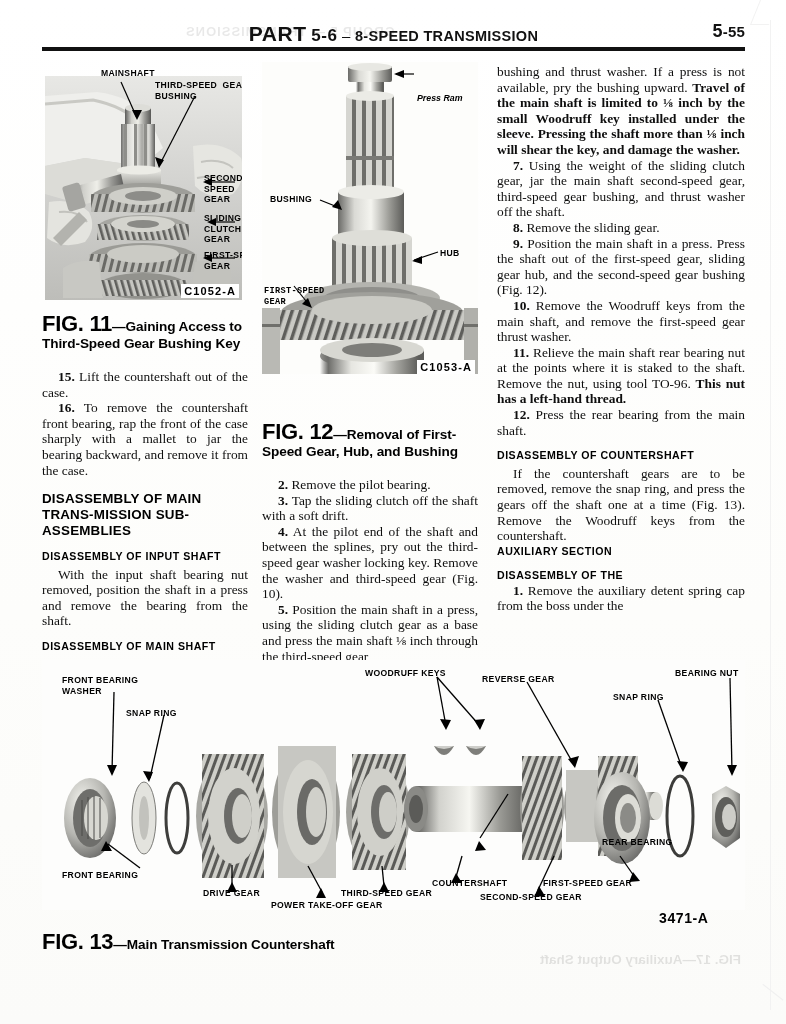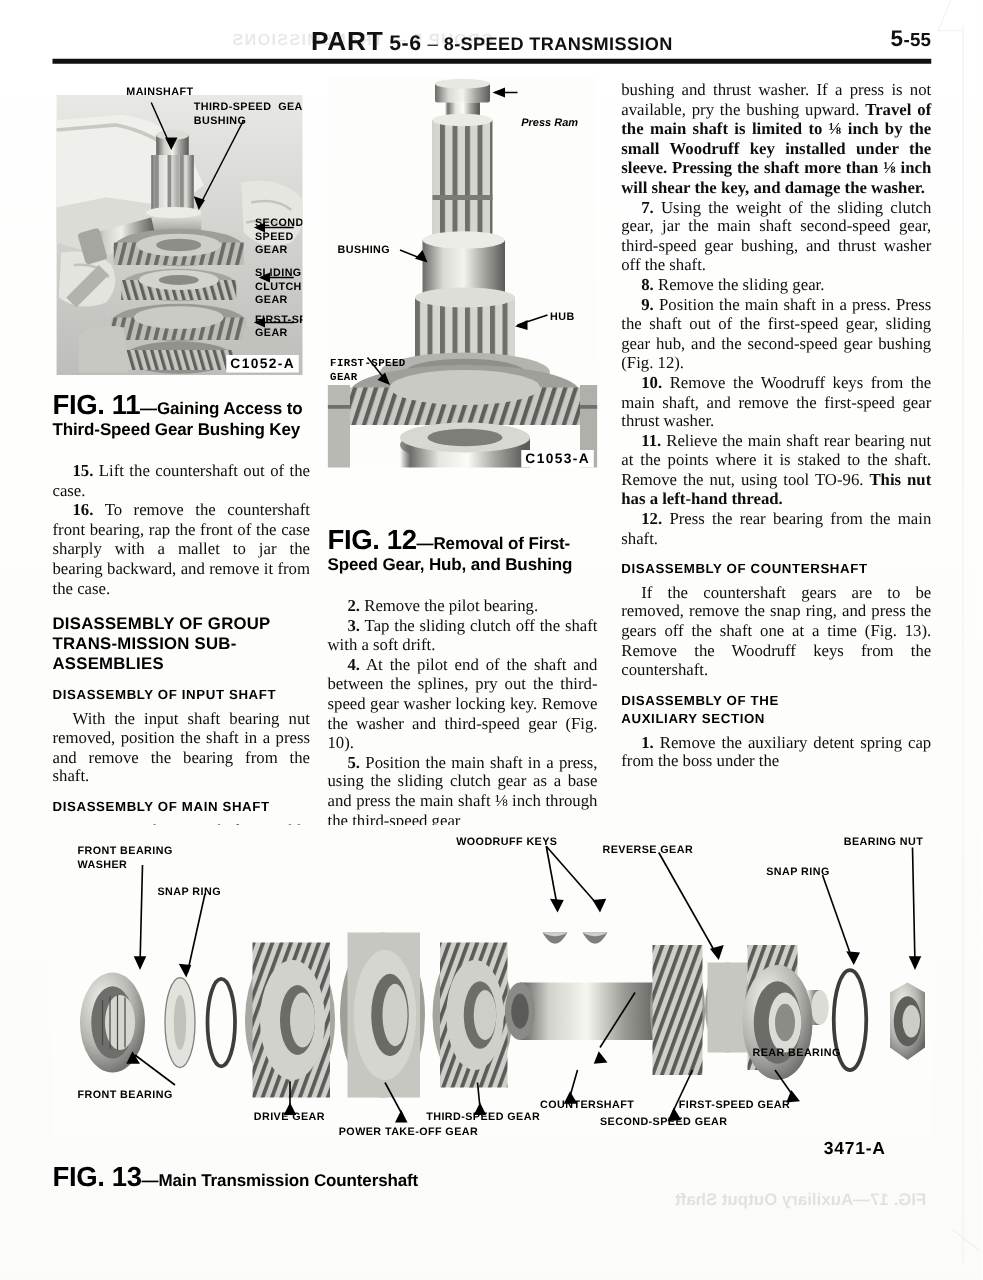--- a/index.html
+++ b/index.html
@@ -352,21 +352,21 @@
 
   <div class="col col-l" style="top:310px;">
     <p class="figcap">
       <span class="fignum">FIG. 11</span><span class="dash">—</span><span>Gaining Access to Third-Speed Gear Bushing Key</span>
     </p>
 
     <p class="body" style="margin-top:17px;"><span class="num">15.</span><span> Lift the countershaft out of the case.</span></p>
 
     <p class="body"><span class="num">16.</span><span> To remove the countershaft front bearing, rap the front of the case sharply with a mallet to jar the bearing backward, and remove it from the case.</span></p>
 
-    <h2 class="major">DISASSEMBLY OF GROUP TRANS-MISSION SUB-ASSEMBLIES</h2>
+    <h2 class="major">DISASSEMBLY OF MAIN TRANS-MISSION SUB-ASSEMBLIES</h2>
 
     <h3 class="minor">DISASSEMBLY OF INPUT SHAFT</h3>
 
     <p class="body">With the input shaft bearing nut removed, position the shaft in a press and remove the bearing from the shaft.</p>
 
     <h3 class="minor">DISASSEMBLY OF MAIN SHAFT</h3>
 
     <p class="body"><span class="num">1.</span><span> Position the main shaft assembly in a soft-jawed vise.</span></p>
   </div>
 
@@ -397,22 +397,22 @@
     <p class="body"><span class="num">10.</span><span> Remove the Woodruff keys from the main shaft, and remove the first-speed gear thrust washer.</span></p>
 
     <p class="body"><span class="num">11.</span><span> Relieve the main shaft rear bearing nut at the points where it is staked to the shaft. Remove the nut, using tool TO-96. </span><b>This nut has a left-hand thread.</b></p>
 
     <p class="body"><span class="num">12.</span><span> Press the rear bearing from the main shaft.</span></p>
 
     <h3 class="minor">DISASSEMBLY OF COUNTERSHAFT</h3>
 
     <p class="body">If the countershaft gears are to be removed, remove the snap ring, and press the gears off the shaft one at a time (Fig. 13). Remove the Woodruff keys from the countershaft.</p>
 
+    <h3 class="minor" style="margin-top:1px;">AUXILIARY SECTION</h3>
     <h3 class="minor" style="margin-bottom:0;">DISASSEMBLY OF THE</h3>
-    <h3 class="minor" style="margin-top:1px;">AUXILIARY SECTION</h3>
 
     <p class="body"><span class="num">1.</span><span> Remove the auxiliary detent spring cap from the boss under the</span></p>
   </div>
 
   <div class="illus" style="left:42px;top:660px;width:703px;height:250px;">
     <svg class="art" width="703" height="250" viewBox="0 0 703 250">
       <defs>
         <linearGradient id="gm" x1="0" y1="0" x2="1" y2="0">
           <stop offset="0" stop-color="#5d5d5a"></stop>
             <stop offset=".2" stop-color="#d2d2cd"></stop>

